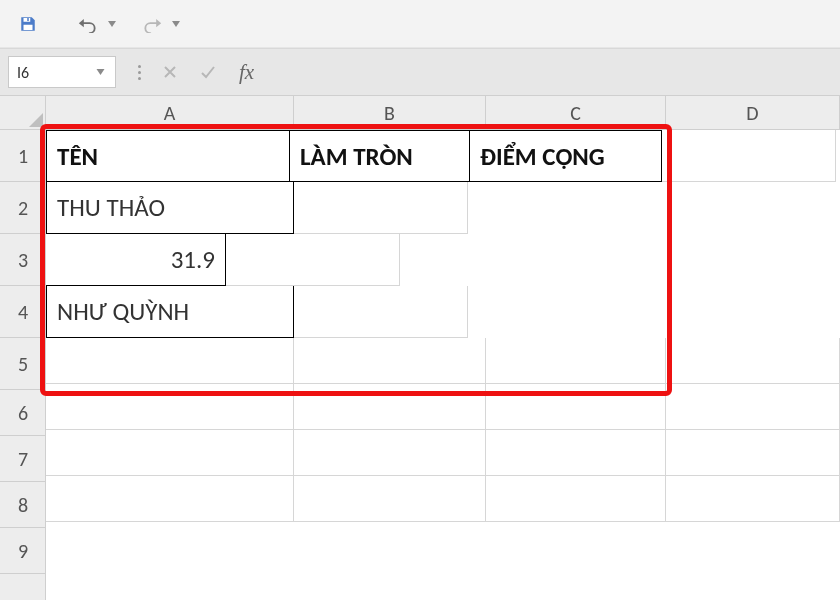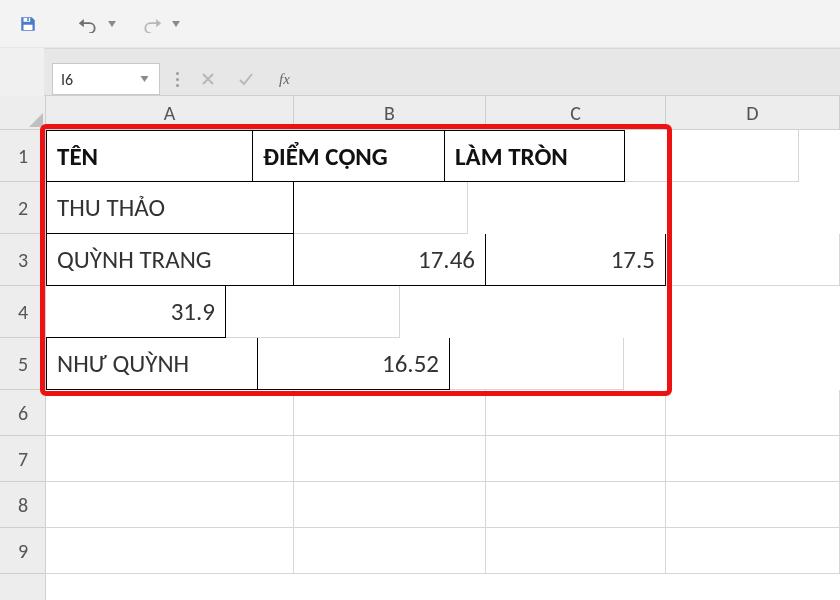--- a/index.html
+++ b/index.html
@@ -34,24 +34,23 @@
     width: 12px; height: 28px; cursor: pointer;
   }
   .qat .disabled svg { opacity: .45; }
   
   .fbar {
     height: 48px;
     background: #e7e7e7;
     border-top: 1px solid #d8d8d8;
     border-bottom: 1px solid #cfcfcf;
     display: flex;
-    align-items: flex-end;
+    align-items: center;
     padding: 0 8px 0 8px;
-    gap: 4px;
-    margin-left: 44px;
+    gap: 10px;
   }
   .namebox {
     width: 108px; height: 32px;
     background: #ffffff;
     border: 1px solid #c9c9c9;
     display: flex; align-items: center;
     padding: 0 8px;
     font-size: 16px;
     color: #333;
     justify-content: space-between;
@@ -72,21 +71,21 @@
     border-left: 1px solid transparent;
   }
   .grip {
     width: 14px; display:flex; flex-direction:column; gap:3px;
     align-items:center; margin: 0 4px 0 6px;
   }
   .grip span { width:3px; height:3px; background:#9a9a9a; border-radius:50%; }
   .fxlabel {
     font-style: italic;
     font-family: "Cambria Math","Times New Roman",serif;
-    font-size: 15px; color:#666; margin-left: 2px;
+    font-size: 21px; color:#666; margin-left: 2px;
   }
   .fxinput {
     flex: 1;
   }
   
   .sheet {
     position: relative;
     height: calc(600px - 48px - 48px);
     background: #fff;
   }
@@ -235,42 +234,35 @@
       <div class="rh" style="height: 52px;">3</div>
       <div class="rh" style="height: 52px;">4</div>
       <div class="rh" style="height: 52px;">5</div>
       <div class="rh" style="height: 46px;">6</div>
       <div class="rh" style="height: 46px;">7</div>
       <div class="rh" style="height: 46px;">8</div>
       <div class="rh" style="height: 46px;">9</div>
     </div>
   <div class="grid" id="grid">
       <div class="row">
-        <div class="cell hdr" style="width: 207px; height: 52px; border-width: 1px; border-style: solid; border-color: rgb(0, 0, 0);">TÊN</div>
+        <div class="cell hdr" style="width: 244px; height: 52px; border-width: 1px; border-style: solid; border-color: rgb(0, 0, 0);">TÊN</div>
+        <div class="cell hdr" style="width: 180px; height: 52px; border-right: 1px solid rgb(0, 0, 0); border-bottom: 1px solid rgb(0, 0, 0); border-top: 1px solid rgb(0, 0, 0);">LÀM TRÒN</div>
         <div class="cell hdr" style="width: 192px; height: 52px; border-right: 1px solid rgb(0, 0, 0); border-bottom: 1px solid rgb(0, 0, 0); border-top: 1px solid rgb(0, 0, 0);">ĐIỂM CỘNG</div>
-        <div class="cell hdr" style="width: 180px; height: 52px; border-right: 1px solid rgb(0, 0, 0); border-bottom: 1px solid rgb(0, 0, 0); border-top: 1px solid rgb(0, 0, 0);">LÀM TRÒN</div>
         <div class="cell" style="width: 174px; height: 52px;"></div>
       </div>
       <div class="row">
         <div class="cell" style="width: 248px; height: 52px; border-right: 1px solid rgb(0, 0, 0); border-bottom: 1px solid rgb(0, 0, 0); border-left: 1px solid rgb(0, 0, 0); text-align: center;">THU THẢO</div>
         <div class="cell" style="width: 174px; height: 52px;"></div>
       </div>
       <div class="row">
-        <div class="cell" style="width: 248px; height: 52px; border-right: 1px solid rgb(0, 0, 0); border-bottom: 1px solid rgb(0, 0, 0); border-left: 1px solid rgb(0, 0, 0);">QUỲNH TRANG</div>
-        <div class="cell num" style="width: 192px; height: 52px; border-right: 1px solid rgb(0, 0, 0); border-bottom: 1px solid rgb(0, 0, 0);">17.46</div>
-        <div class="cell num" style="width: 180px; height: 52px; border-right: 1px solid rgb(0, 0, 0); border-bottom: 1px solid rgb(0, 0, 0);">17.5</div>
-        <div class="cell" style="width: 174px; height: 52px;"></div>
-      </div>
-      <div class="row">
         <div class="cell num" style="width: 180px; height: 52px; border-right: 1px solid rgb(0, 0, 0); border-bottom: 1px solid rgb(0, 0, 0);">31.9</div>
         <div class="cell" style="width: 174px; height: 52px;"></div>
       </div>
       <div class="row">
-        <div class="cell" style="width: 212px; height: 52px; border-right: 1px solid rgb(0, 0, 0); border-bottom: 1px solid rgb(0, 0, 0); border-left: 1px solid rgb(0, 0, 0);">NHƯ QUỲNH</div>
-        <div class="cell num" style="width: 192px; height: 52px; border-right: 1px solid rgb(0, 0, 0); border-bottom: 1px solid rgb(0, 0, 0);">16.52</div>
+        <div class="cell" style="width: 248px; height: 52px; border-right: 1px solid rgb(0, 0, 0); border-bottom: 1px solid rgb(0, 0, 0); border-left: 1px solid rgb(0, 0, 0);">NHƯ QUỲNH</div>
         <div class="cell" style="width: 174px; height: 52px;"></div>
       </div>
       <div class="row">
         <div class="cell" style="width: 248px; height: 46px;"></div>
         <div class="cell" style="width: 192px; height: 46px;"></div>
         <div class="cell" style="width: 180px; height: 46px;"></div>
         <div class="cell" style="width: 174px; height: 46px;"></div>
       </div>
       <div class="row">
         <div class="cell" style="width: 248px; height: 46px;"></div>

